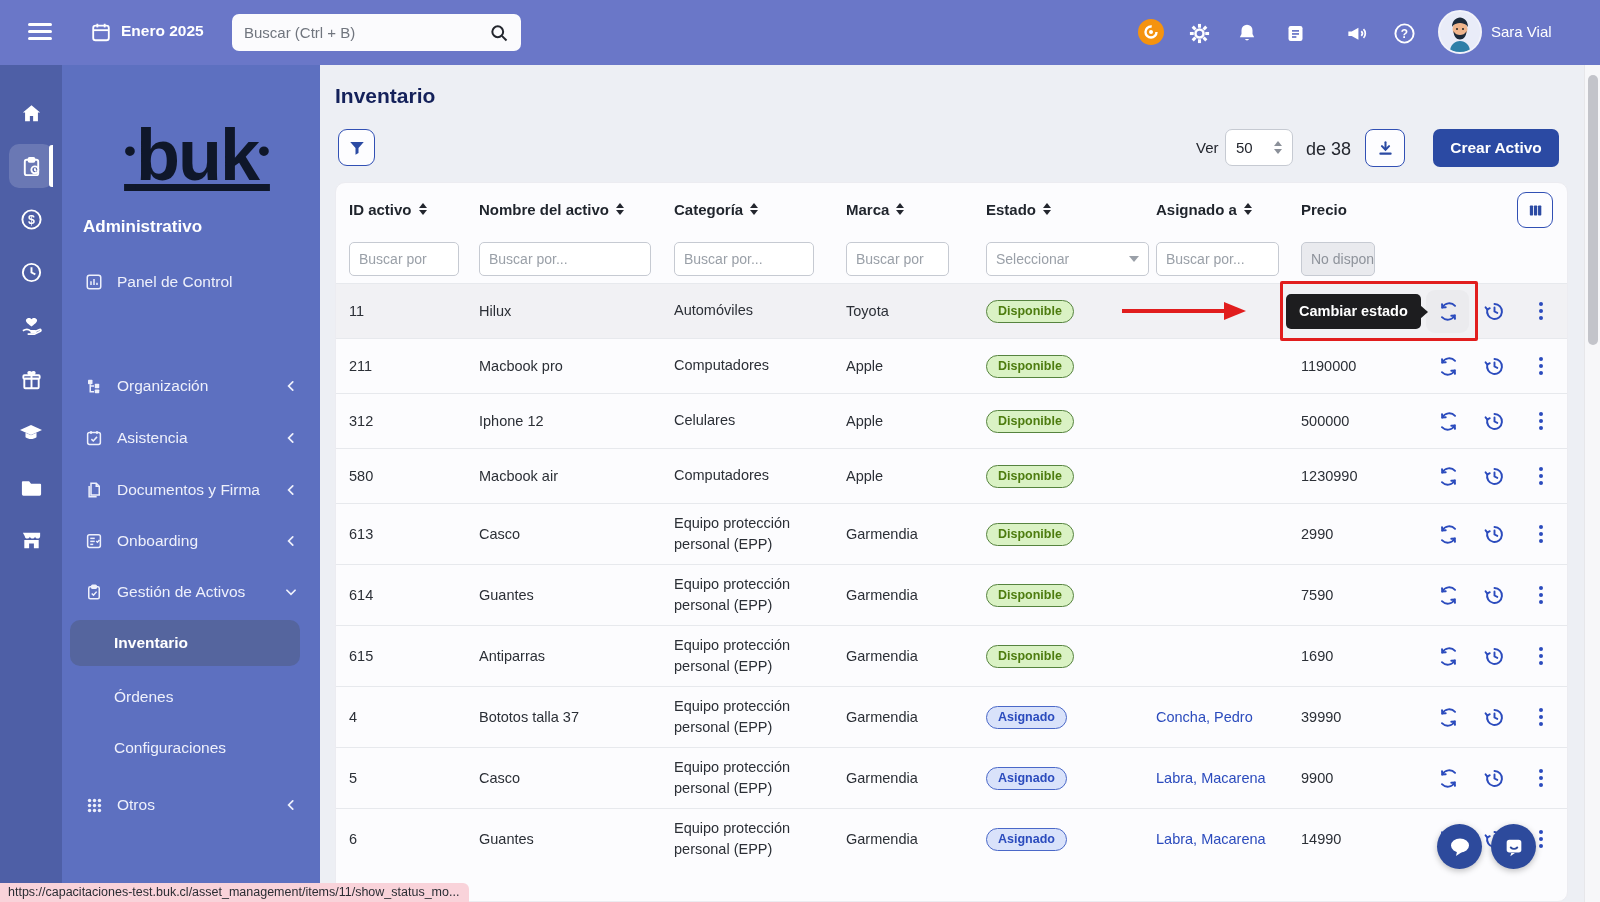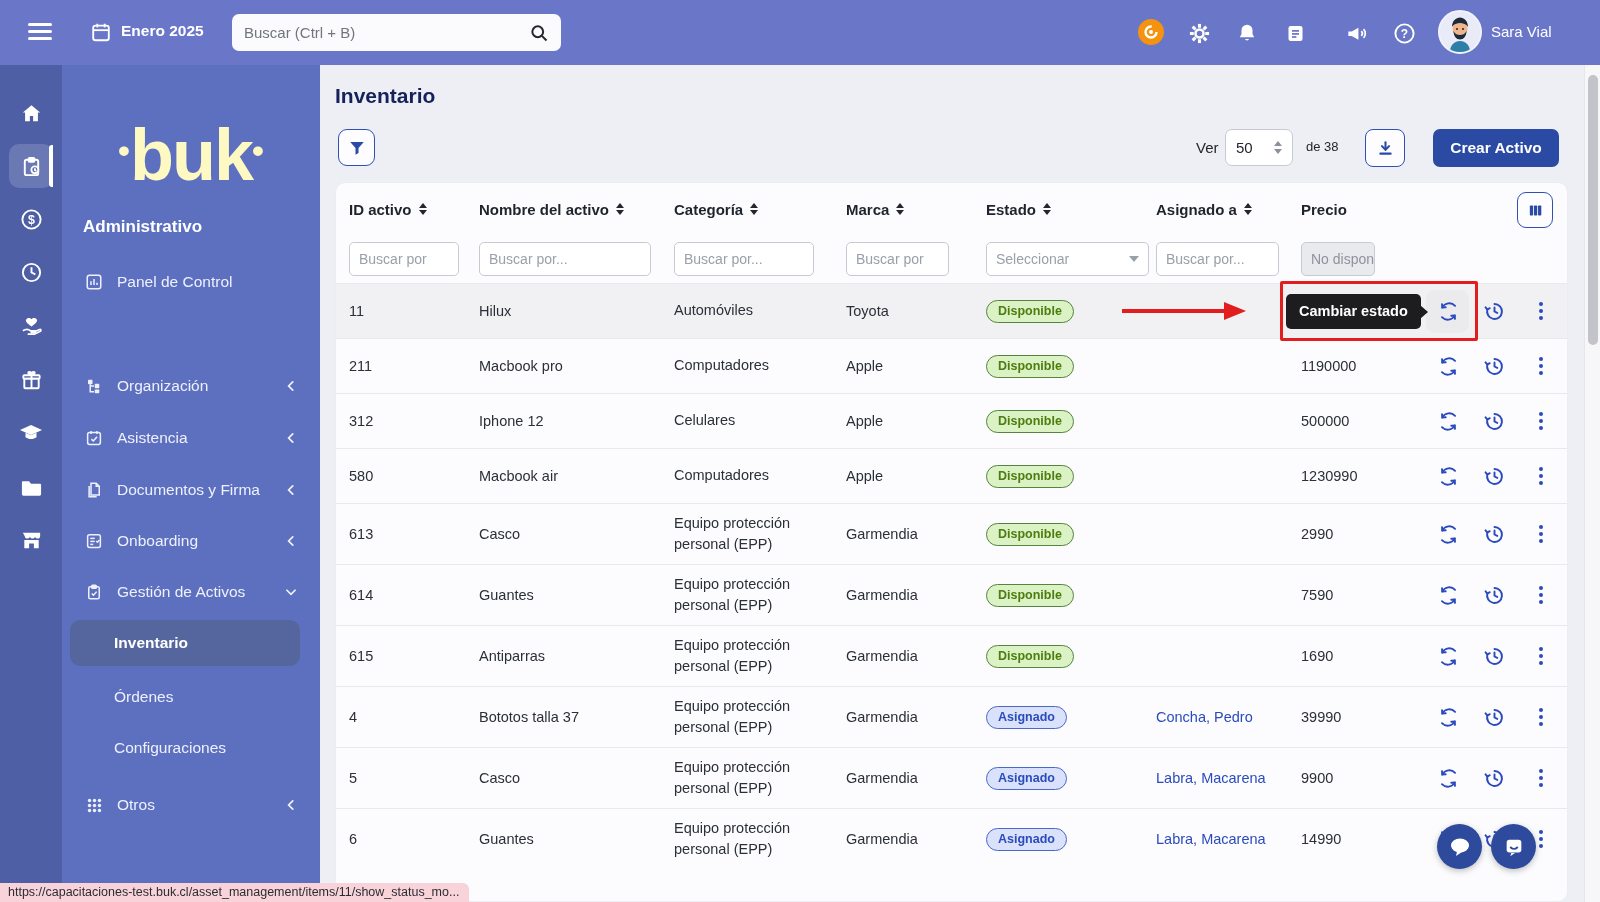--- a/index.html
+++ b/index.html
@@ -5,43 +5,43 @@
   * { margin:0; padding:0; box-sizing:border-box; }
   html,body { width:1600px; height:902px; overflow:hidden; background:#edeff4;
               font-family:"Liberation Sans", sans-serif; }
 
   
   .topbar { position:absolute; left:0; top:0; width:1600px; height:65px; background:#6a77c8; z-index:40; }
   .hamburger { position:absolute; left:28px; top:23px; width:24px; height:19px; cursor:pointer; }
   .hamburger i { display:block; height:2.6px; background:#fff; border-radius:2px; margin-bottom:4.5px; }
   .tb-cal { position:absolute; left:90px; top:21px; }
   .tb-period { position:absolute; left:121px; top:22px; color:#fff; font-size:15.5px; font-weight:700; }
-  .searchbox { position:absolute; left:232px; top:14px; width:329px; height:37px; background:#fbfbfd;
+  .searchbox { position:absolute; left:232px; top:14px; width:289px; height:37px; background:#fbfbfd;
                border-radius:7px; display:flex; align-items:center; padding:0 12px; }
   .searchbox input { border:none; outline:none; background:transparent; flex:1; font-size:15px;
                      font-family:"Liberation Sans",sans-serif; color:#333; }
   .searchbox input::placeholder { color:#70757e; }
   .tb-ico { position:absolute; top:21px; width:24px; height:24px; display:flex; align-items:center;
             justify-content:center; cursor:pointer; }
   .tb-orange { position:absolute; top:19px; width:26px; height:26px; cursor:pointer; }
   .avatar { position:absolute; left:1438px; top:10px; width:44px; height:44px; border-radius:50%;
             background:#e9ecf8; overflow:hidden; cursor:pointer; border:2px solid #f2f3fa; }
   .tb-user { position:absolute; left:1491px; top:23px; color:#fff; font-size:15px; }
 
   
   .rail { position:absolute; left:0; top:65px; width:62px; height:837px; background:#4e5fa6; z-index:30; }
   .rail-item { position:absolute; left:9px; width:44px; height:44px; display:flex; align-items:center;
                justify-content:center; border-radius:10px; cursor:pointer; }
   .rail-item.sel { background:rgba(255,255,255,.16); }
   .rail-bar { position:absolute; right:0; width:4px; height:42px; background:#fff; border-radius:3px 0 0 3px; }
 
   
   .sidenav { position:absolute; left:62px; top:65px; width:258px; height:837px; background:#5d70c0; z-index:30; }
-  .logo { position:absolute; left:0; top:30px; width:258px; text-align:center; color:#fef9c3;
-          font-size:72px; font-weight:700; letter-spacing:-2px; line-height:110px; cursor:pointer; }
+  .logo { position:absolute; left:6px; top:30px; width:258px; text-align:center; color:#0f172a;
+          font-size:72px; font-weight:700; letter-spacing:-2px; line-height:110px; cursor:pointer;text-decoration:underline; }
   .logo .ldot { font-size:34px; vertical-align:18px; letter-spacing:0; }
   .nav-section { position:absolute; left:21px; color:#fff; font-size:17px; font-weight:700; }
   .nav-item { position:absolute; left:12px; width:234px; height:40px; display:flex; align-items:center;
               color:#eef0fb; font-size:15.5px; cursor:pointer; border-radius:8px; padding:0 10px; }
   .nav-item .nico { width:20px; height:20px; margin-right:13px; display:flex; align-items:center; justify-content:center; }
   .nav-item .chev { margin-left:auto; display:flex; }
   .sub-item { position:absolute; left:8px; width:230px; height:46px; display:flex; align-items:center;
               color:#eef0fb; font-size:15.5px; cursor:pointer; border-radius:10px; padding-left:44px; }
   .sub-item.sel { background:#55659e; font-weight:700; color:#fff; }
 
@@ -49,21 +49,21 @@
   .main { position:absolute; left:320px; top:65px; width:1264px; height:837px; background:#edeff4; }
   .page-title { position:absolute; left:15px; top:19px; font-size:21px; font-weight:700; color:#14215a; }
   .filter-btn { position:absolute; left:18px; top:64px; width:37px; height:37px; border-radius:9px;
                 border:1.5px solid #3150b4; background:#fdfdff; display:flex; align-items:center;
                 justify-content:center; cursor:pointer; }
   .ver-label { position:absolute; left:876px; top:74px; font-size:15px; color:#23262e; }
   .page-size { position:absolute; left:905px; top:64px; width:68px; height:37px; background:#fff;
                border:1px solid #c6cad2; border-radius:7px; display:flex; align-items:center;
                padding:0 10px; font-size:15px; color:#23262e; cursor:pointer; }
   .page-size .sort { margin-left:auto; }
-  .total-label { position:absolute; left:986px; top:74px; font-size:13px; color:#23262e; }
+  .total-label { position:absolute; left:986px; top:74px; font-size:18px; color:#23262e; }
   .dl-btn { position:absolute; left:1045px; top:64px; width:40px; height:38px; border-radius:8px;
             border:1.5px solid #3150b4; background:#fdfdff; display:flex; align-items:center;
             justify-content:center; cursor:pointer; }
   .create-btn { position:absolute; left:1113px; top:64px; width:126px; height:38px; background:#2b4aa3;
                 color:#fff; border:none; border-radius:7px; font-size:15.5px; font-weight:700;
                 font-family:"Liberation Sans",sans-serif; cursor:pointer; }
 
   
   .panel { position:absolute; left:15px; top:117px; width:1233px; height:720px; background:#fcfcfe;
            border-radius:10px; border:1px solid #ececf1; overflow:hidden; }

